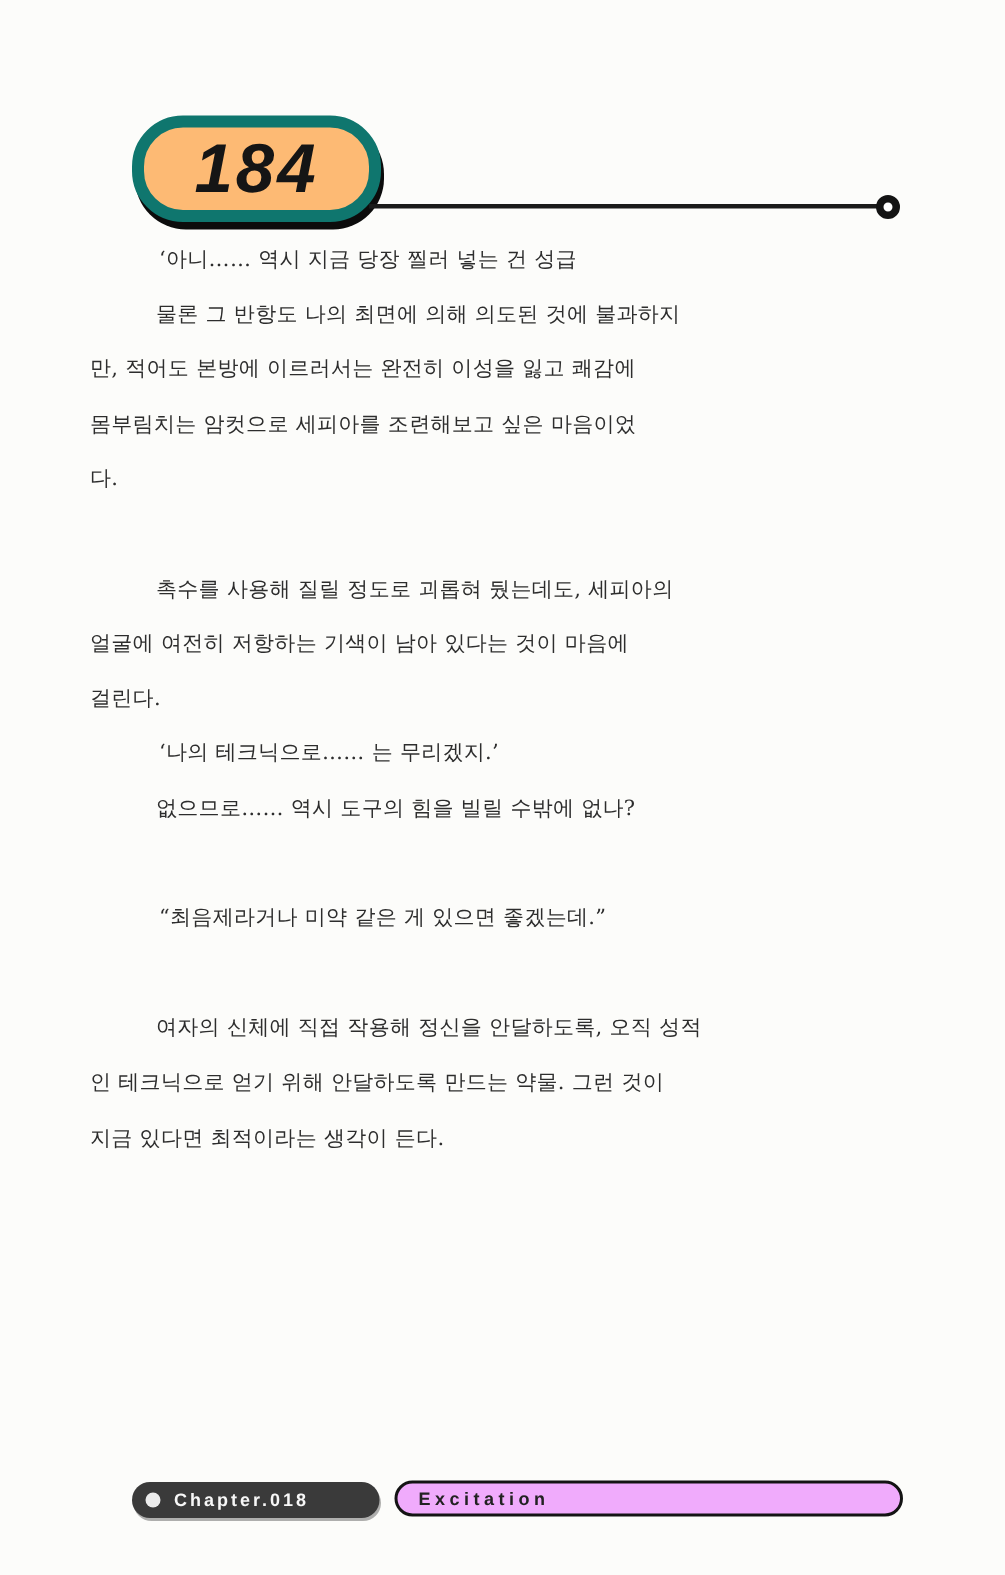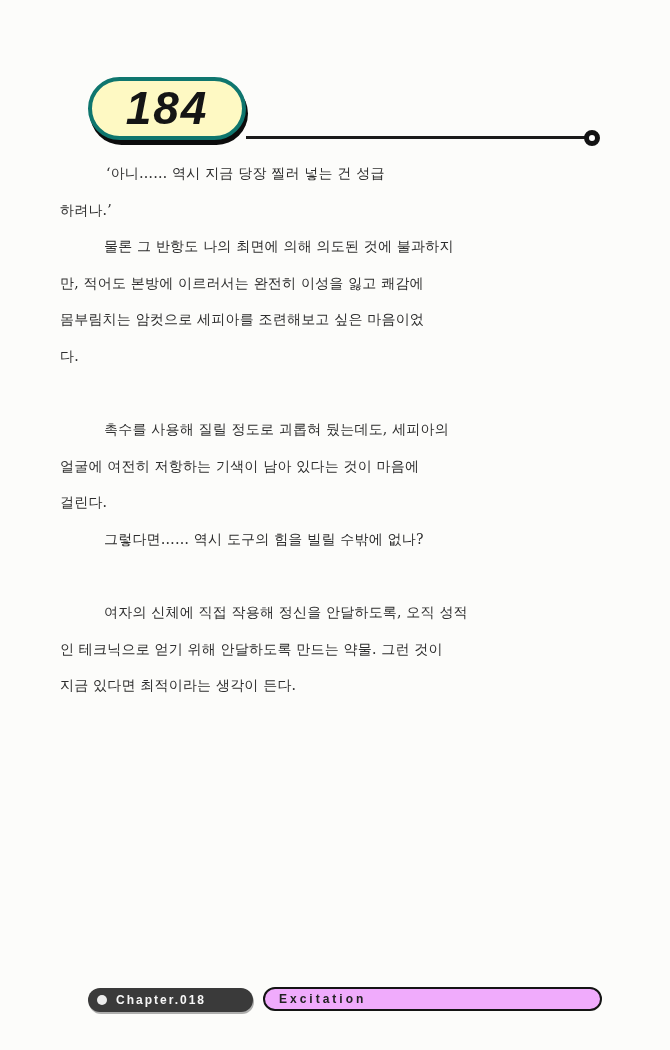--- a/index.html
+++ b/index.html
@@ -15,22 +15,22 @@
     font-family: "Liberation Sans", sans-serif;
   }
 
   
   .page-badge {
     position: absolute;
     left: 88px;
     top: 77px;
     width: 150px;
     height: 55px;
-    background: #fef9c3;
-    border: 4px solid #0f766e;
+    background: #fdba74;
+    border: 8px solid #0f766e;
     border-radius: 34px;
     box-shadow: 2px 5px 0 0 #0c0c0c;
     display: flex;
     align-items: center;
     justify-content: center;
   }
   .page-badge .num {
     font-family: "Liberation Sans", sans-serif;
     font-style: italic;
     font-weight: 700;
@@ -137,42 +137,47 @@
 <div class="page-badge">
   <span class="num">184</span>
 </div>
 <div class="header-rule"></div>
 <div class="header-rule-endcap"></div>
 
 <div class="text-block">
 
   <div class="para">
     <div class="ln l-qind">‘아니…… 역시 지금 당장 찔러 넣는 건 성급</div>
-    <div class="ln">하려나.’</div>
   </div>
 
   <div class="para">
     <div class="ln l-ind">물론 그 반항도 나의 최면에 의해 의도된 것에 불과하지</div>
     <div class="ln">만, 적어도 본방에 이르러서는 완전히 이성을 잃고 쾌감에</div>
     <div class="ln">몸부림치는 암컷으로 세피아를 조련해보고 싶은 마음이었</div>
     <div class="ln">다.</div>
   </div>
 
   <div class="para gap">
     <div class="ln l-ind">촉수를 사용해 질릴 정도로 괴롭혀 뒀는데도, 세피아의</div>
     <div class="ln">얼굴에 여전히 저항하는 기색이 남아 있다는 것이 마음에</div>
     <div class="ln">걸린다.</div>
   </div>
 
+  <div class="para">
+    <div class="ln l-qind">‘나의 테크닉으로…… 는 무리겠지.’</div>
+  </div>
 
 
   <div class="para">
-    <div class="ln l-ind">그렇다면…… 역시 도구의 힘을 빌릴 수밖에 없나?</div>
+    <div class="ln l-ind">없으므로…… 역시 도구의 힘을 빌릴 수밖에 없나?</div>
   </div>
 
+  <div class="para gap">
+    <div class="ln l-qind">“최음제라거나 미약 같은 게 있으면 좋겠는데.”</div>
+  </div>
 
   <div class="para gap">
     <div class="ln l-ind">여자의 신체에 직접 작용해 정신을 안달하도록, 오직 성적</div>
     <div class="ln">인 테크닉으로 얻기 위해 안달하도록 만드는 약물. 그런 것이</div>
     <div class="ln">지금 있다면 최적이라는 생각이 든다.</div>
   </div>
 
 </div>
 
 <div class="chapter-pill">

